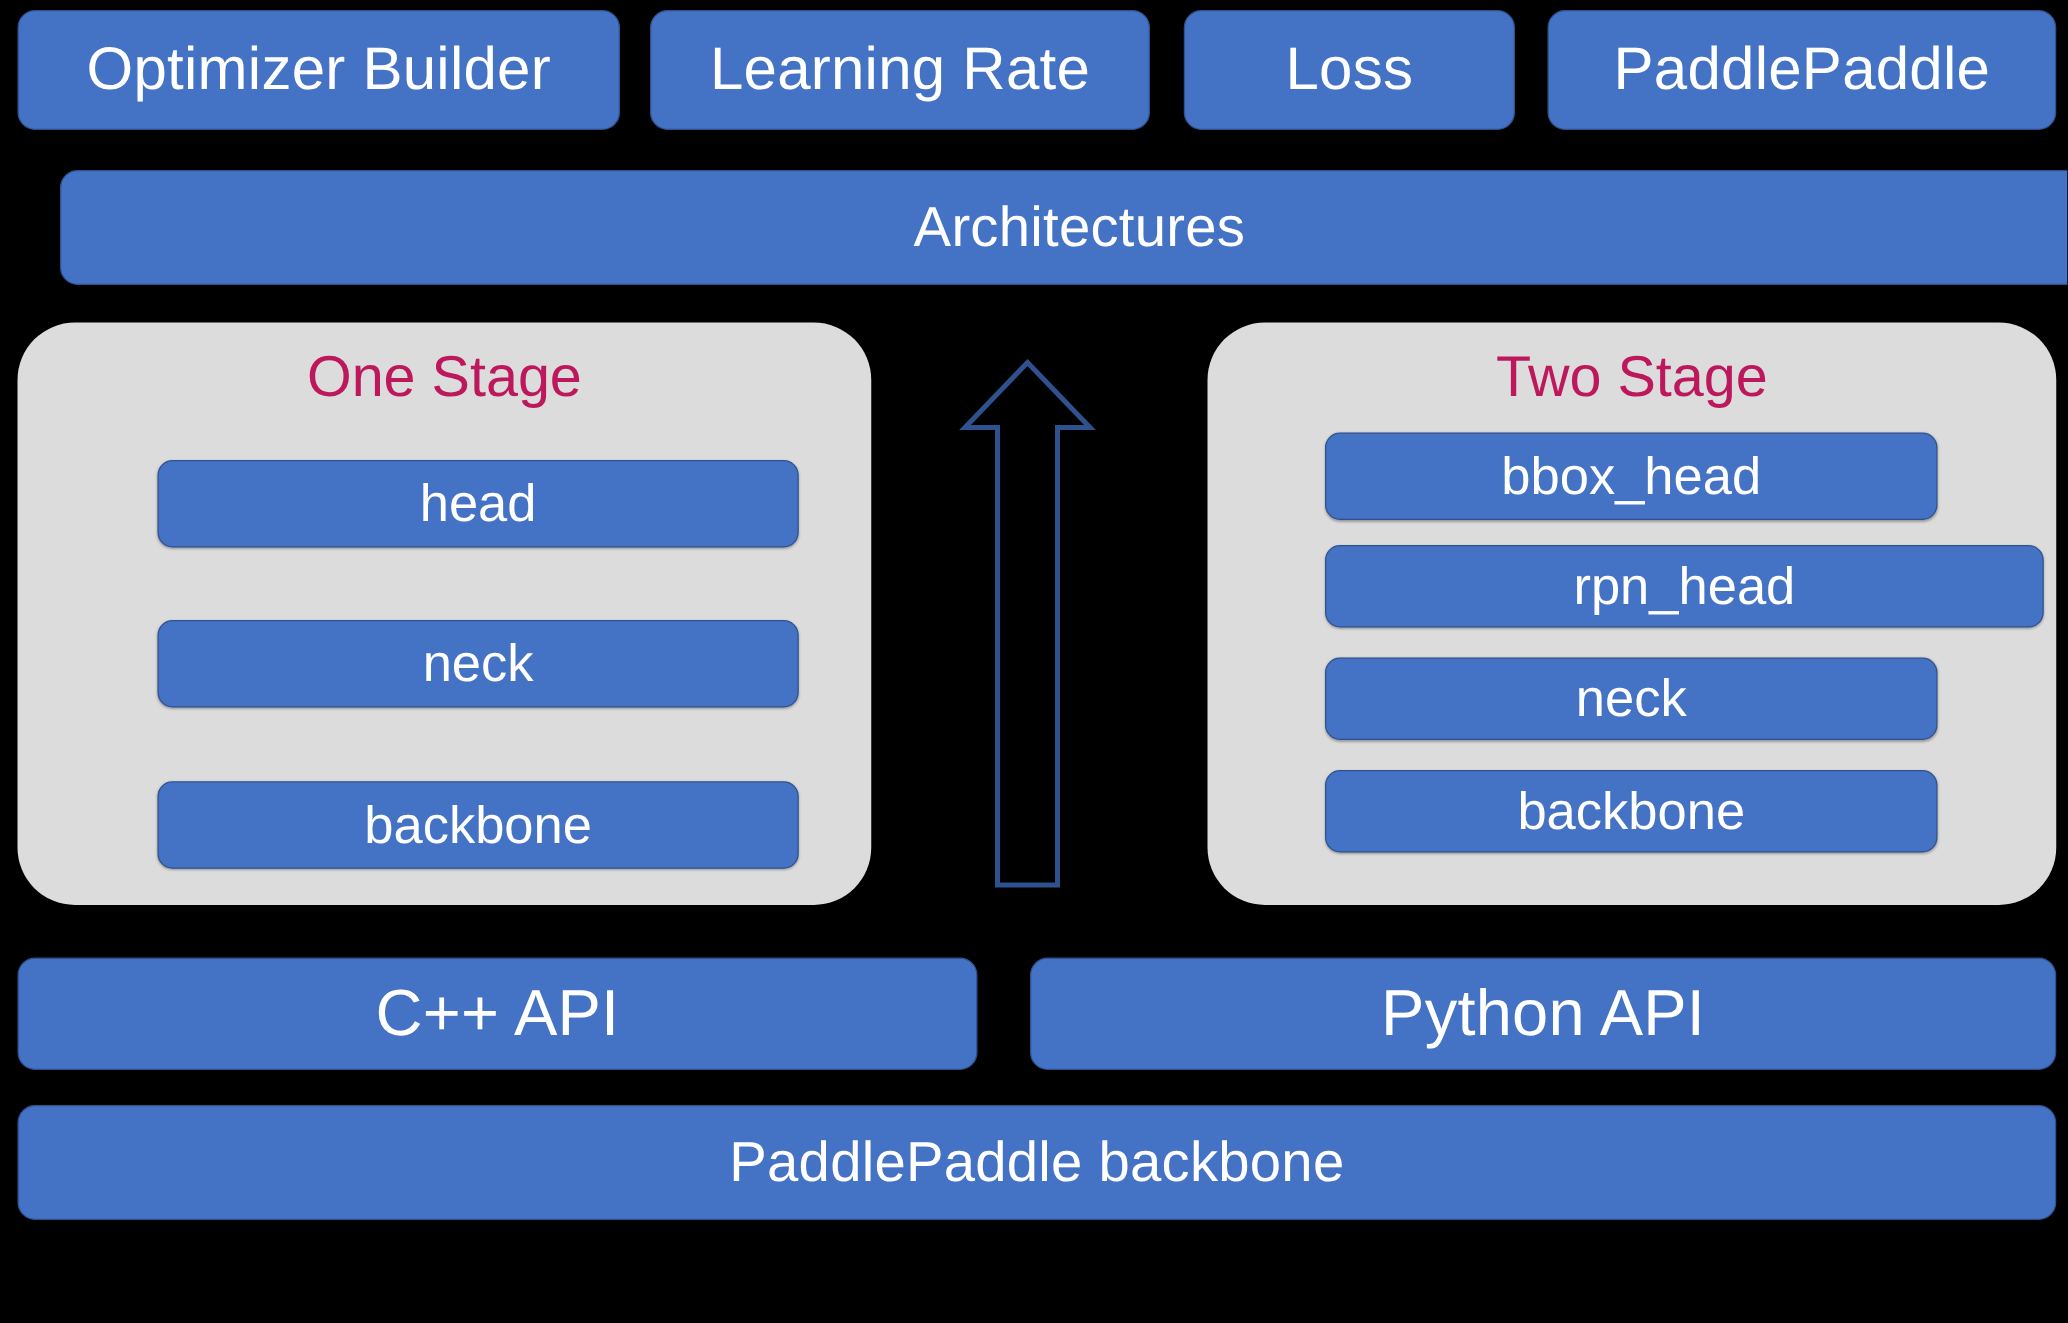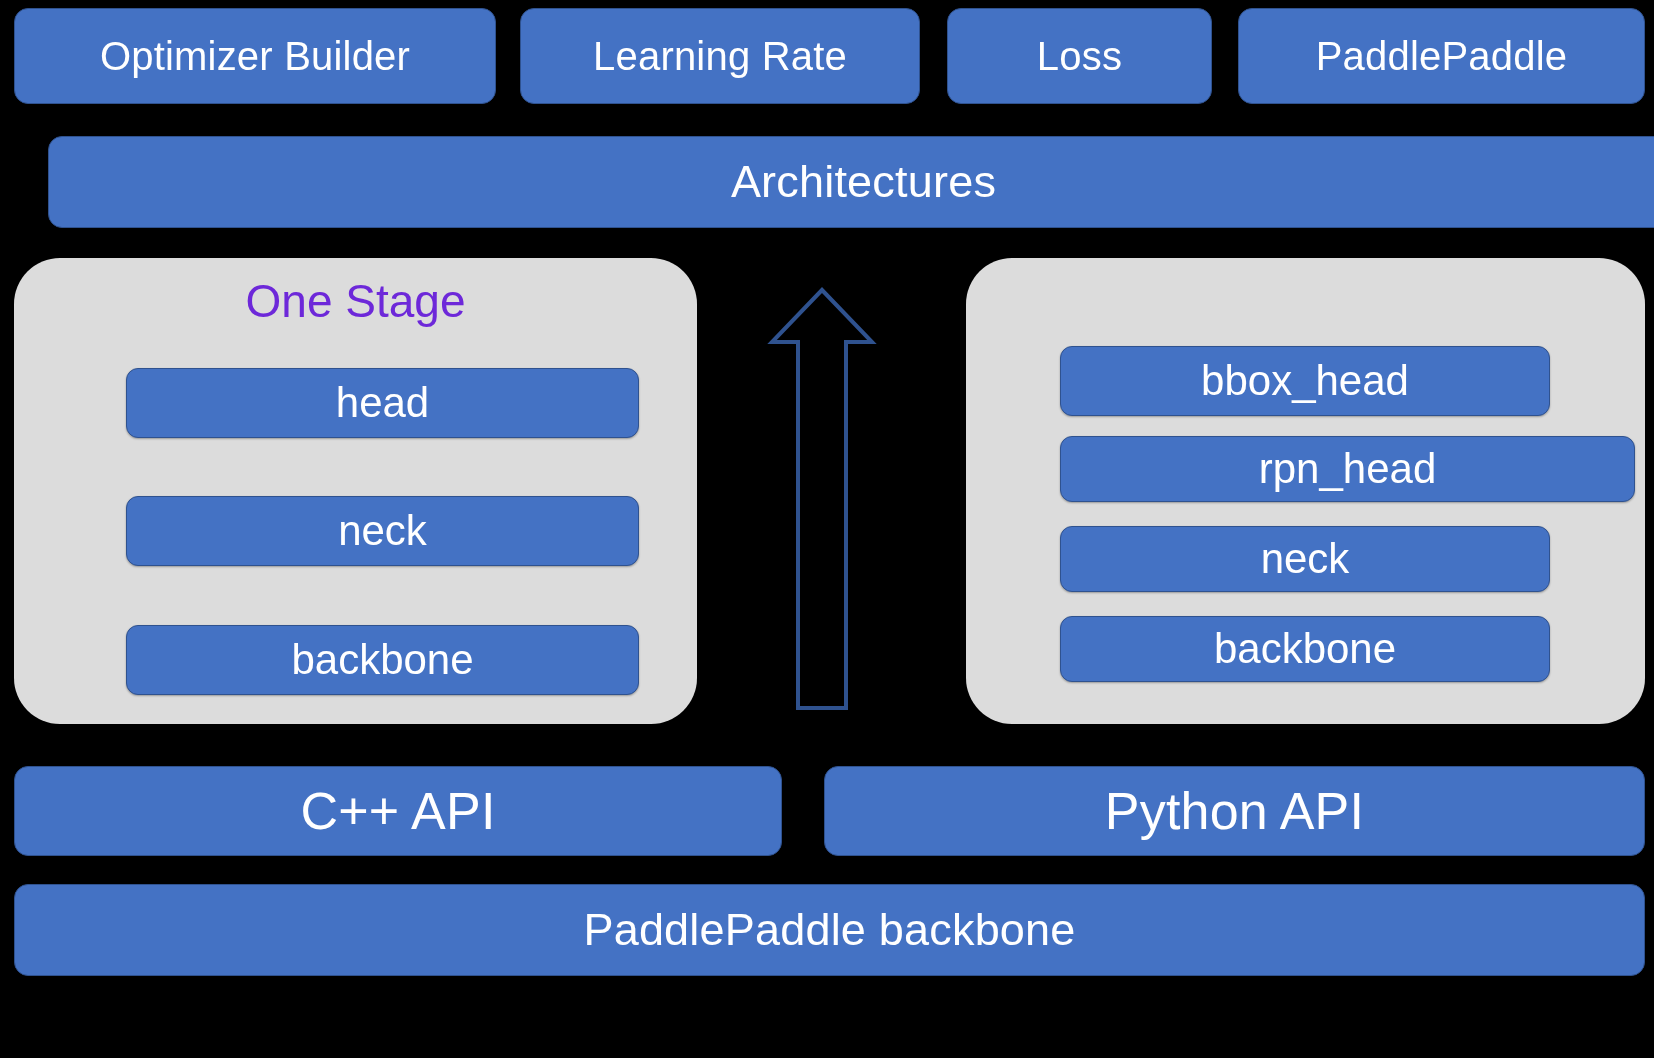--- a/index.html
+++ b/index.html
@@ -43,21 +43,21 @@
     box-sizing: border-box;
     background: #DCDCDC;
     border-radius: 46px;
     box-shadow: 0 2px 3px rgba(0,0,0,0.35);
   }
   .stage-title {
     position: absolute;
     left: 0;
     right: 0;
     text-align: center;
-    color: #6d28d9;
+    color: #be185d;
     font-size: 46px;
     line-height: 1;
     white-space: nowrap;
   }
 
   
   .inner-box {
     position: absolute;
     box-sizing: border-box;
     background: #4472C4;
@@ -71,21 +71,21 @@
     box-shadow: 0 1px 2px rgba(0,0,0,0.3);
   }
 
   
   .arrow-wrap {
     position: absolute;
   }
   .arrow-wrap svg { display: block; }
 
   
-  .fs-top    { font-size: 40px; }
+  .fs-top    { font-size: 48px; }
   .fs-arch   { font-size: 45px; }
   .fs-inner  { font-size: 42px; }
   .fs-api    { font-size: 52px; }
   .fs-frame  { font-size: 45px; }
 </style>
 </head>
 <body>
 
 <div id="canvas">
 
@@ -127,20 +127,21 @@
   </div>
 
   <div class="arrow-wrap" style="left:766px; top:284px;">
     <svg width="112" height="430" viewBox="0 0 112 430">
       <path d="M 56 6 L 106 58 L 80 58 L 80 424 L 32 424 L 32 58 L 6 58 Z" fill="none" stroke="#2F528F" stroke-width="4" stroke-linejoin="miter"></path>
     </svg>
   </div>
 
   <div class="stage-panel" style="left:966px; top:258px; width:679px; height:466px;">
 
+    <div class="stage-title" style="top:20px;">Two Stage</div>
 
     <div class="inner-box fs-inner" style="left:94px; top:88px; width:490px; height:70px;">
       <span>bbox_head</span>
     </div>
 
     <div class="inner-box fs-inner" style="left:94px; top:178px; width:575px; height:66px;">
       <span>rpn_head</span>
     </div>
 
     <div class="inner-box fs-inner" style="left:94px; top:268px; width:490px; height:66px;">

